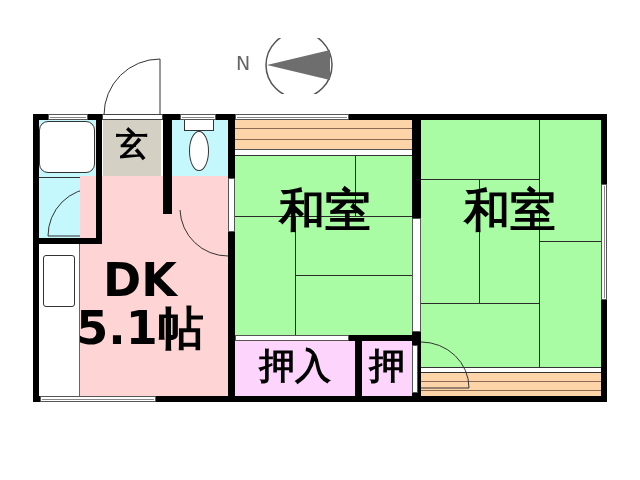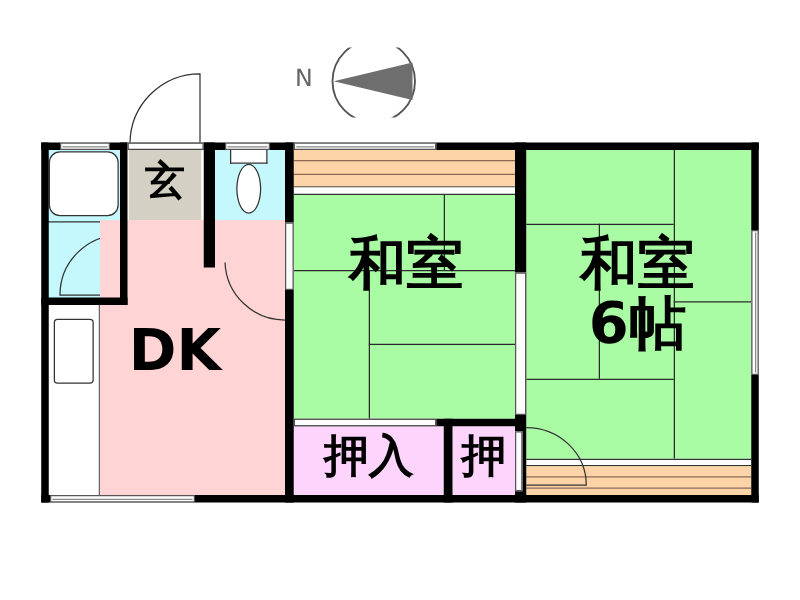--- a/index.html
+++ b/index.html
@@ -47,20 +47,21 @@
 </div>
 <div class="abs" style="left:180px;top:207px;width:48px;height:6px;background:#fff;border:1px solid #555;"></div>
 
 <div class="abs" style="left:80px;top:176px;width:150px;height:222px;background:#ffd4d4;">
   
 </div>
 <div class="abs" style="left:100px;top:176px;width:72px;height:64px;background:#ffd4d4;"></div>
 
 <div class="room-label" style="left:50px;width:180px;top:256px;font-size:46px;">
   <div>DK</div>
+  <div>5.1帖</div>
 </div>
 
 <div class="abs" style="left:36px;top:243px;width:44px;height:155px;background:#fff;border-right:1px solid #666;"></div>
 <div class="abs" style="left:43px;top:255px;width:32px;height:52px;background:#fff;border:1px solid #333;border-radius:3px;"></div>
 
 <svg class="abs" style="left:178px;top:208px;" width="52" height="50">
   <path d="M2,2 A48,48 0 0 0 50,48" fill="none" stroke="#333" stroke-width="1"></path>
 </svg>
 
 <div class="abs" style="left:235px;top:117px;width:180px;height:218px;background:#aafca4;">
@@ -94,21 +95,20 @@
   <div class="tatami-line" style="left:0;top:186px;width:118px;height:1px;"></div>
   <div style="position:absolute;left:0;top:250px;width:180px;height:6px;background:#fff;border-top:1px solid #333;border-bottom:1px solid #333;box-sizing:border-box;"></div>
   <div style="position:absolute;left:0;top:256px;width:180px;height:26px;background:#fcd4a8;">
     <div class="stripe" style="top:8px;"></div>
     <div class="stripe" style="top:17px;"></div>
     <div class="stripe" style="top:24px;background:#555;"></div>
   </div>
 </div>
 <div class="room-label" style="left:420px;width:180px;top:186px;font-size:46px;">
   <div>和室</div>
-  <div>6帖</div>
 </div>
 <svg class="abs" style="left:420px;top:341px;" width="52" height="48">
   <path d="M1,1 A48,46 0 0 1 49,47 L1,47" fill="none" stroke="#333" stroke-width="1"></path>
 </svg>
 
 <div class="wall" style="left:33px;top:114px;width:574px;height:6px;"></div>
 <div class="wall" style="left:33px;top:396px;width:574px;height:6px;"></div>
 <div class="wall" style="left:33px;top:114px;width:6px;height:288px;"></div>
 <div class="wall" style="left:601px;top:114px;width:6px;height:288px;"></div>
 <div class="wall" style="left:96px;top:114px;width:6px;height:130px;"></div>

